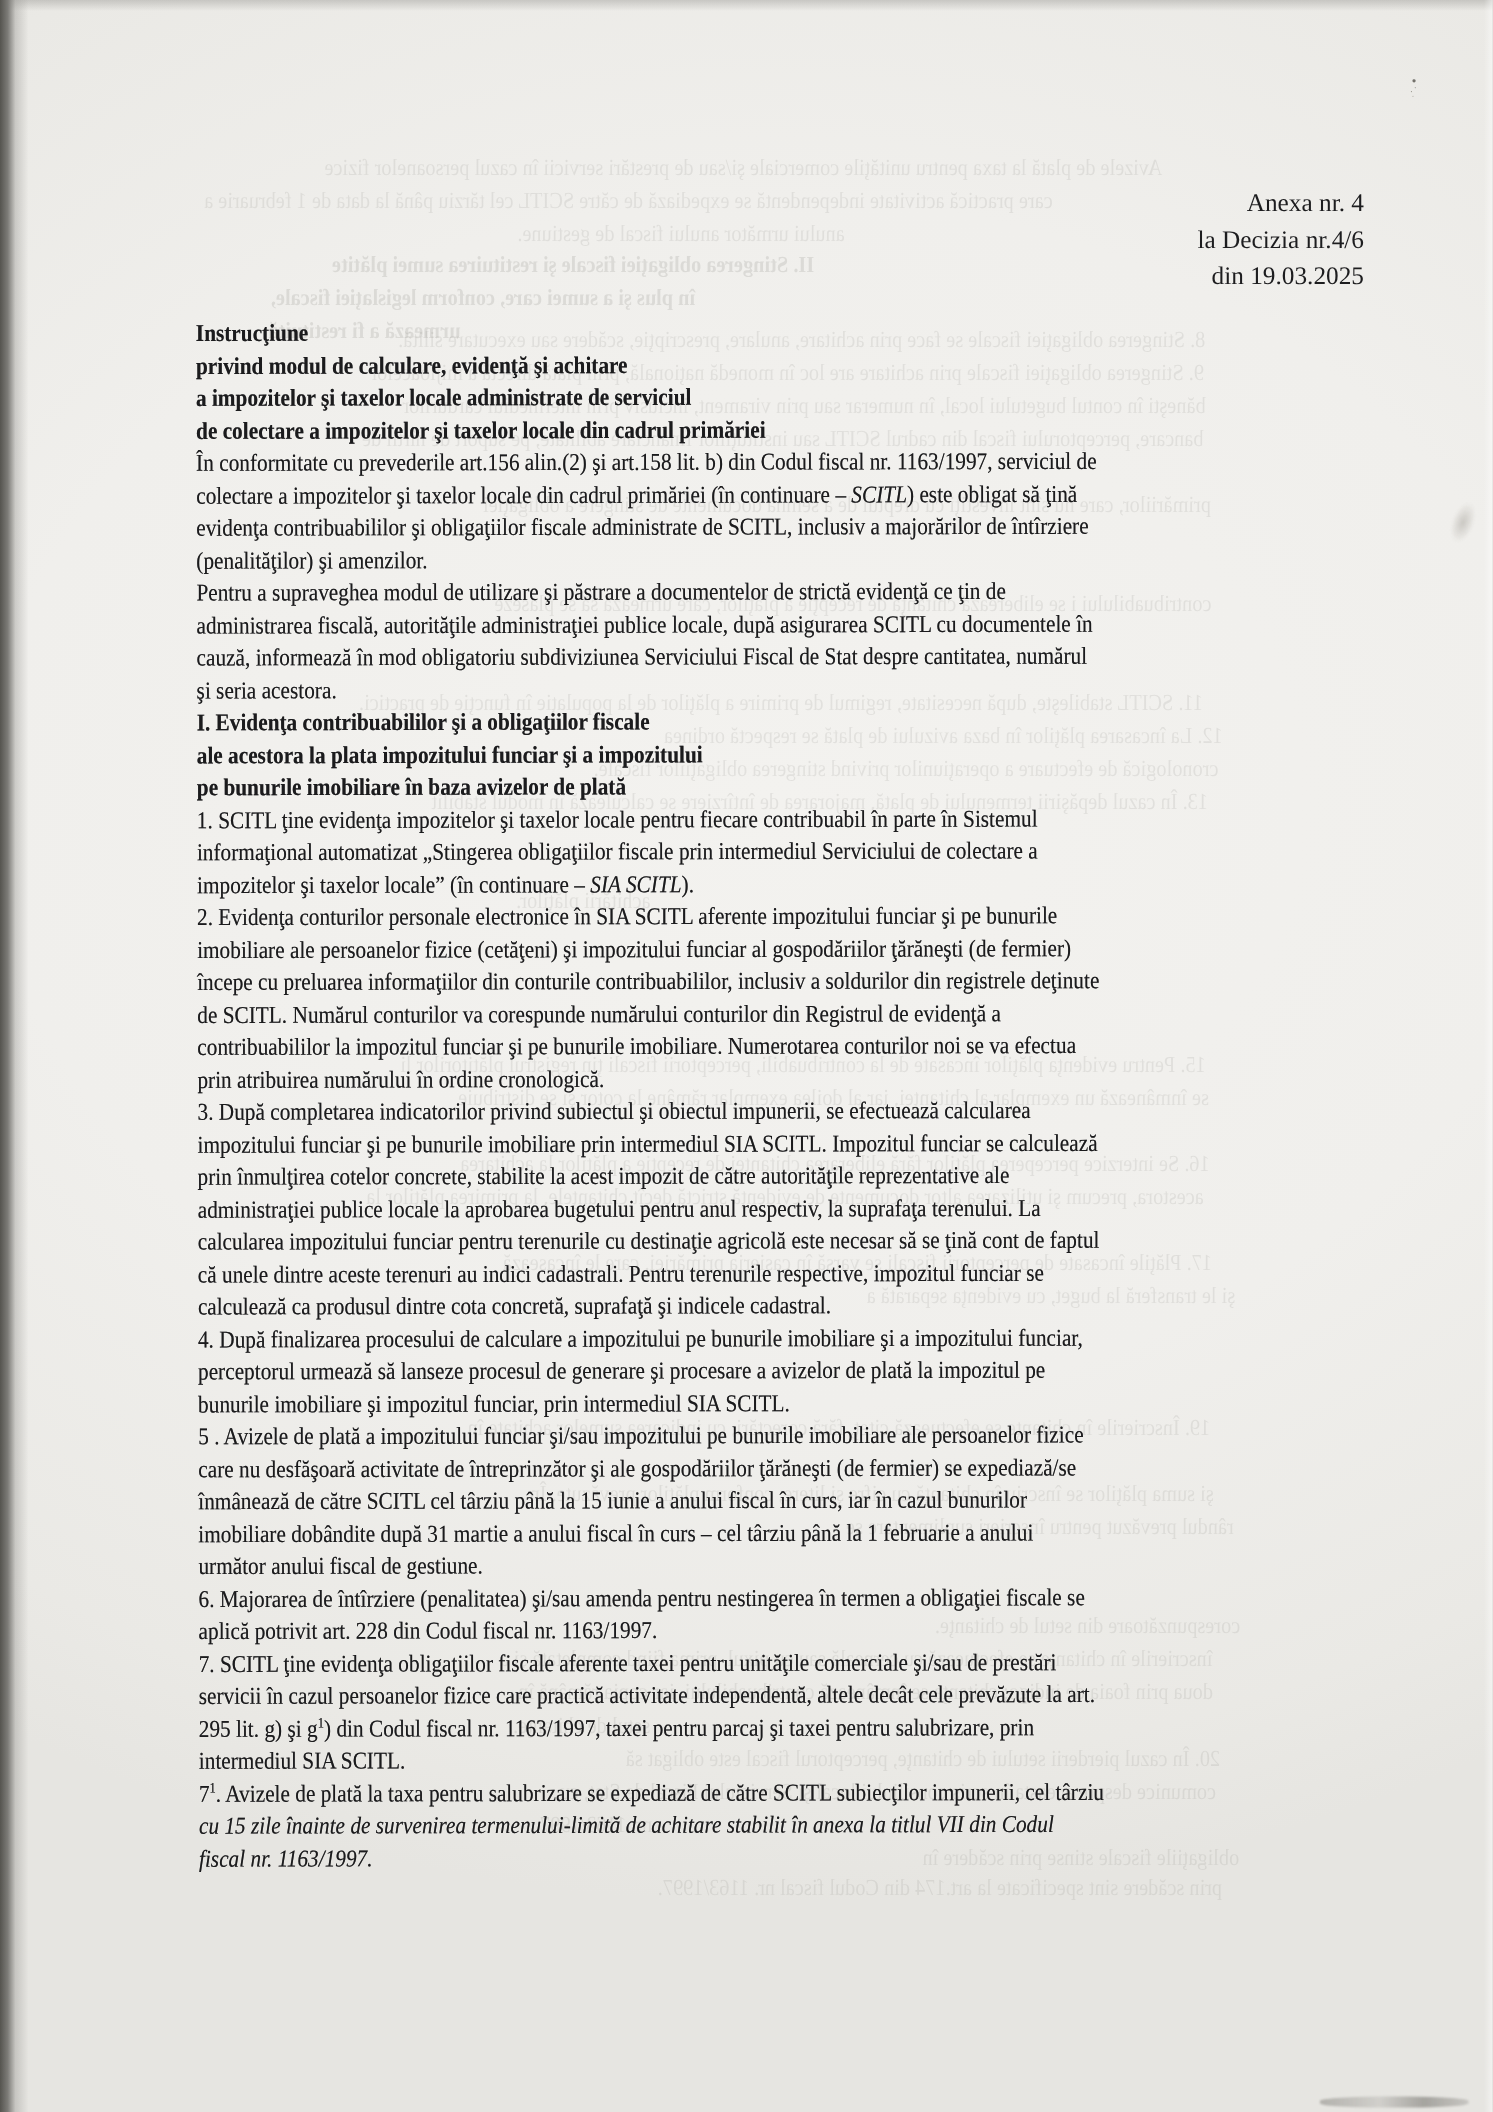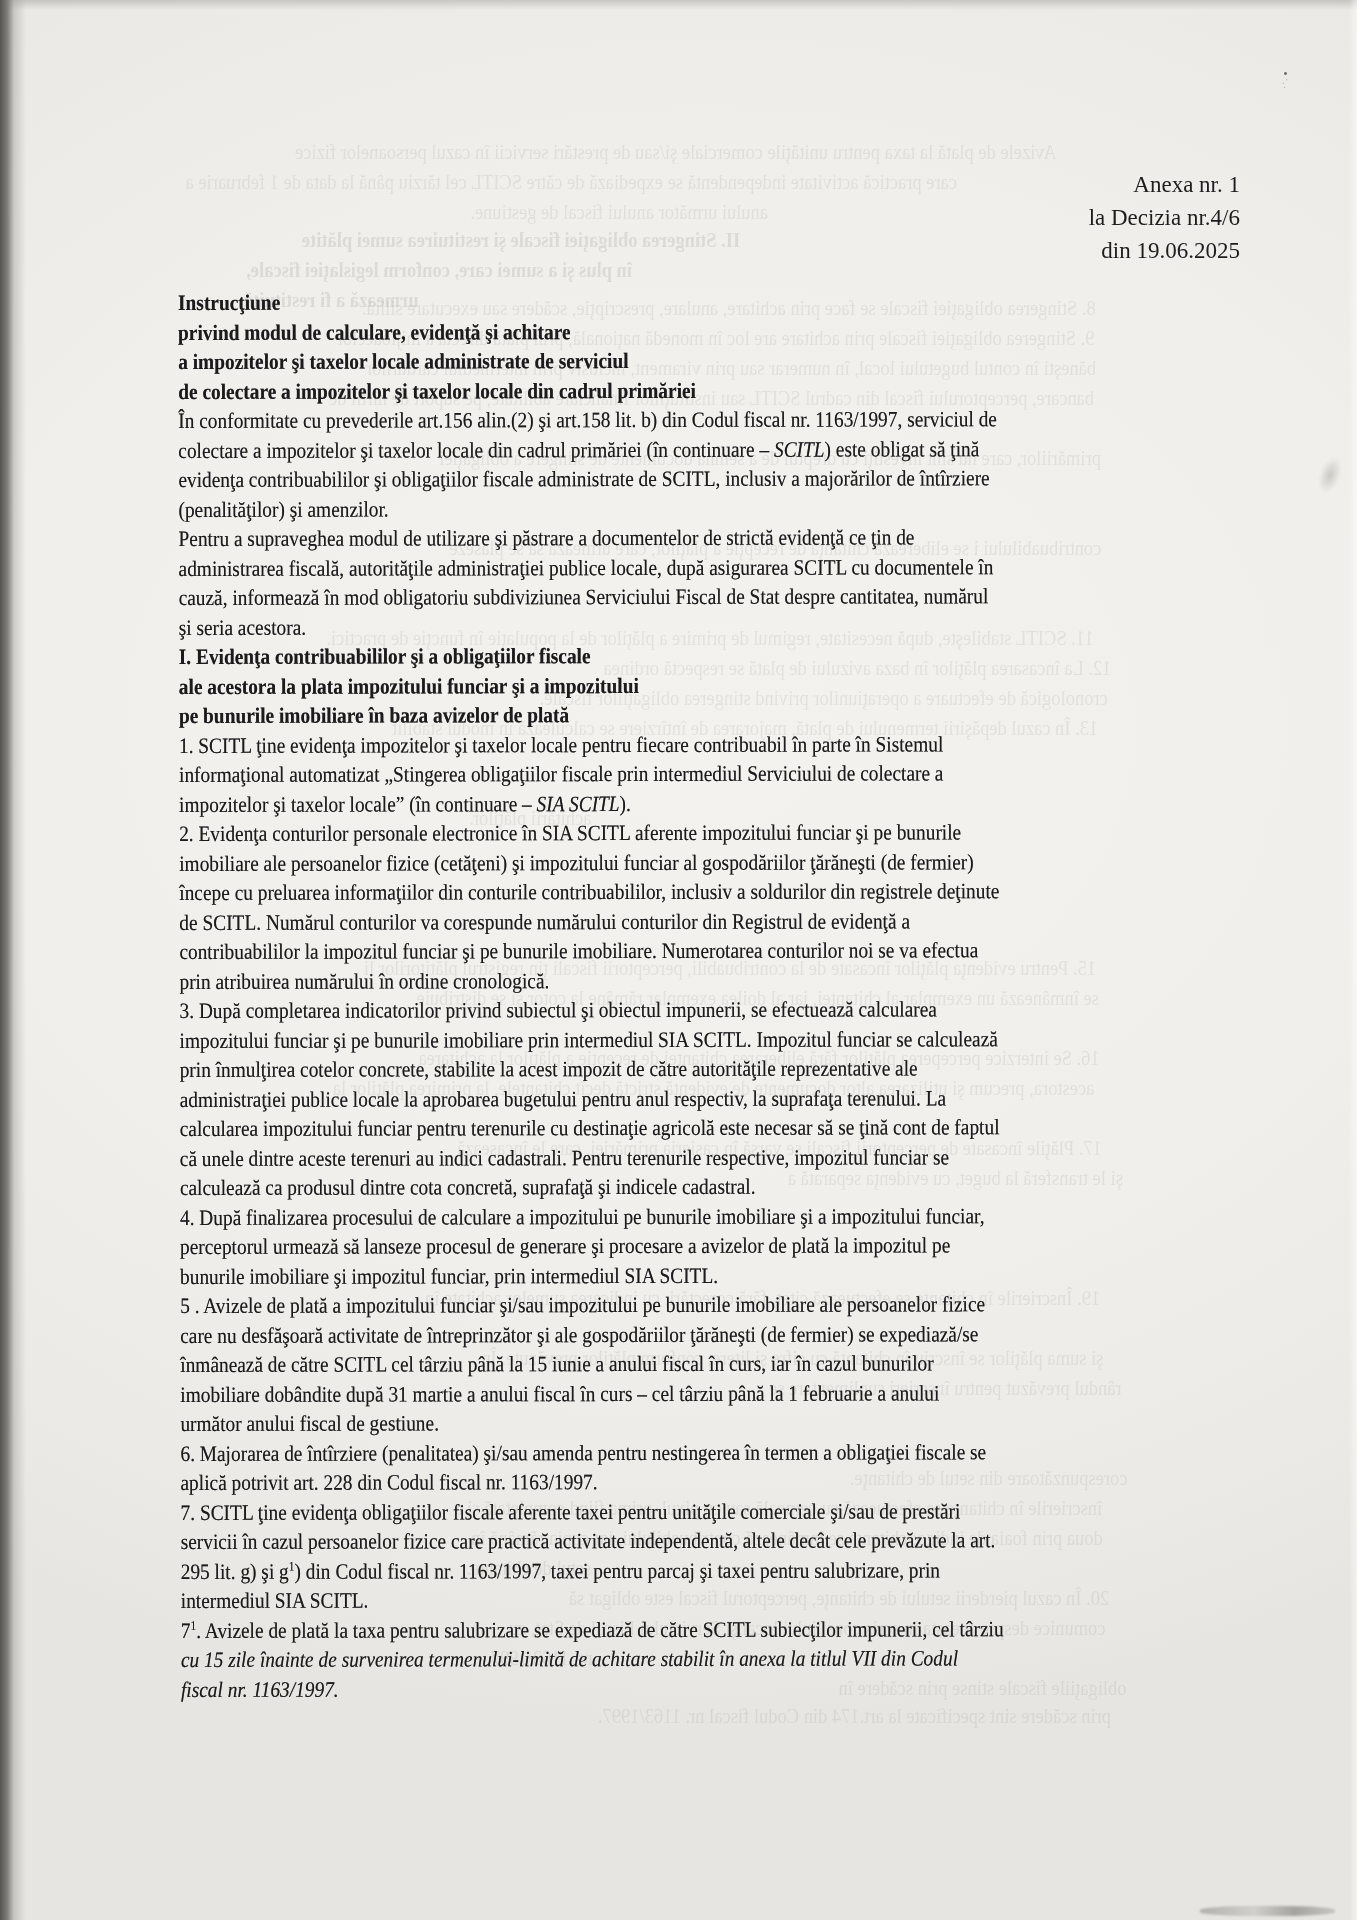--- a/index.html
+++ b/index.html
@@ -77,23 +77,23 @@
     </div>
 
   <div class="edge-left"></div>
   <div class="edge-top"></div>
   <div class="edge-right"></div>
   <div class="speck"></div>
   <div class="smudge-right"></div>
   <div class="smudge-bottom"></div>
 
   <div class="annex">
-    <div>Anexa nr. 1</div>
+    <div>Anexa nr. 4</div>
     <div>la Decizia nr.4/6</div>
-    <div>din 19.06.2025</div>
+    <div>din 19.03.2025</div>
   </div>
 
   <div class="content">
     <div class="para bold">
         <div class="line"><span>Instrucţiune</span></div>
         <div class="line"><span>privind modul de calculare, evidenţă şi achitare</span></div>
         <div class="line"><span>a impozitelor şi taxelor locale administrate de serviciul</span></div>
         <div class="line"><span>de colectare a impozitelor şi taxelor locale din cadrul primăriei</span></div>
       </div>
     <div class="para">

